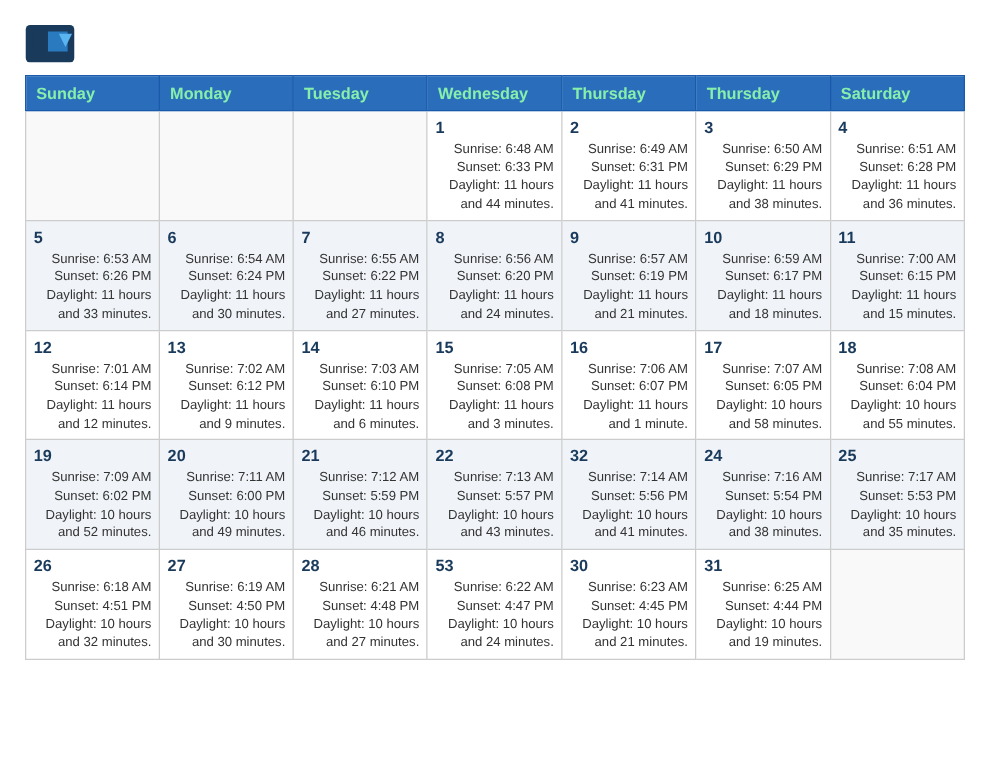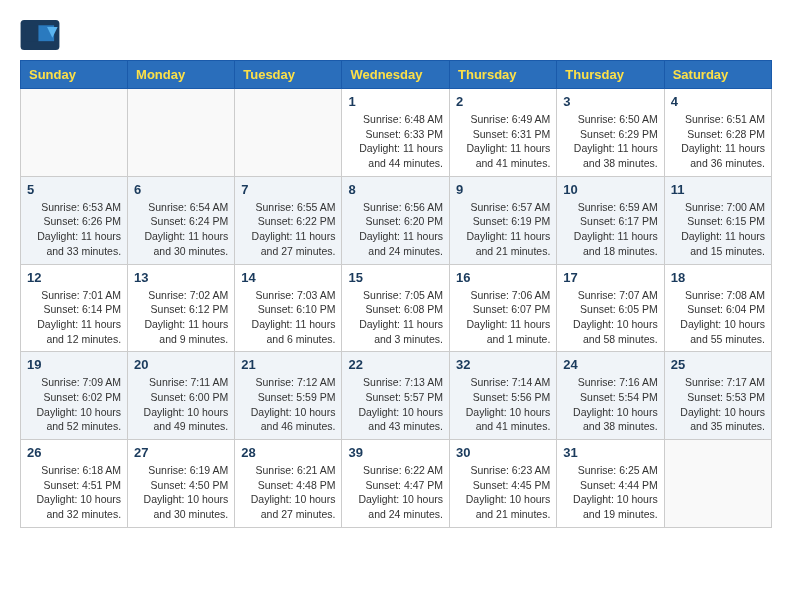--- a/index.html
+++ b/index.html
@@ -41,21 +41,21 @@
       font-size: 16px;
       color: #333;
     }
     .calendar {
       width: 100%;
       border-collapse: collapse;
       border: 1px solid #ccc;
     }
     .calendar th {
       background-color: #2a6ebb;
-      color: #fde047;
+      color: #86efac;
       text-align: left;
       padding: 6px 8px;
       font-size: 13px;
       border: 1px solid #1a5aaa;
     }
     .calendar td {
       border: 1px solid #ccc;
       vertical-align: top;
       padding: 5px 6px;
       width: 108px;
@@ -237,21 +237,21 @@
         </td>
         <td>
           <span class="day-number">27</span>
           <div class="day-info">Sunrise: 6:19 AM<br>Sunset: 4:50 PM<br>Daylight: 10 hours<br>and 30 minutes.</div>
         </td>
         <td>
           <span class="day-number">28</span>
           <div class="day-info">Sunrise: 6:21 AM<br>Sunset: 4:48 PM<br>Daylight: 10 hours<br>and 27 minutes.</div>
         </td>
         <td>
-          <span class="day-number">39</span>
+          <span class="day-number">53</span>
           <div class="day-info">Sunrise: 6:22 AM<br>Sunset: 4:47 PM<br>Daylight: 10 hours<br>and 24 minutes.</div>
         </td>
         <td>
           <span class="day-number">30</span>
           <div class="day-info">Sunrise: 6:23 AM<br>Sunset: 4:45 PM<br>Daylight: 10 hours<br>and 21 minutes.</div>
         </td>
         <td>
           <span class="day-number">31</span>
           <div class="day-info">Sunrise: 6:25 AM<br>Sunset: 4:44 PM<br>Daylight: 10 hours<br>and 19 minutes.</div>
         </td>

